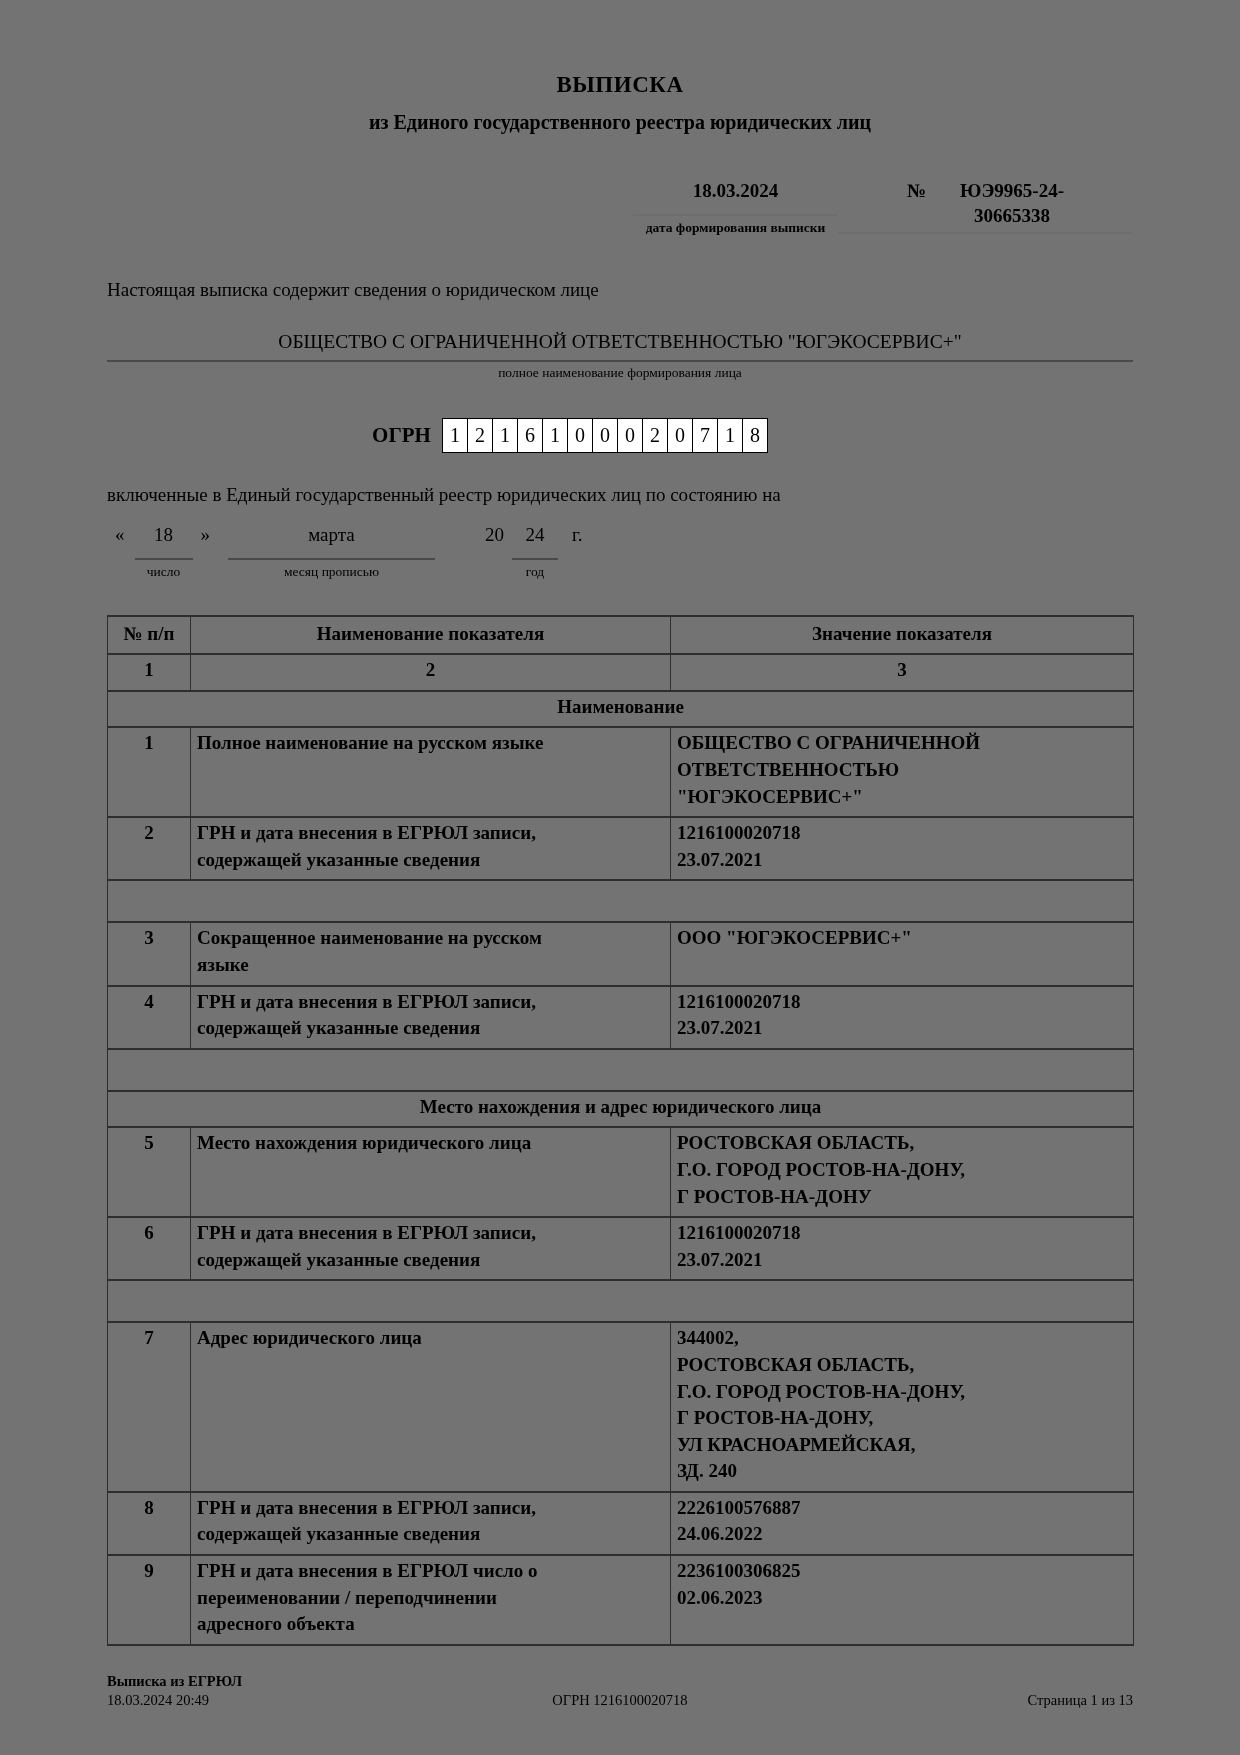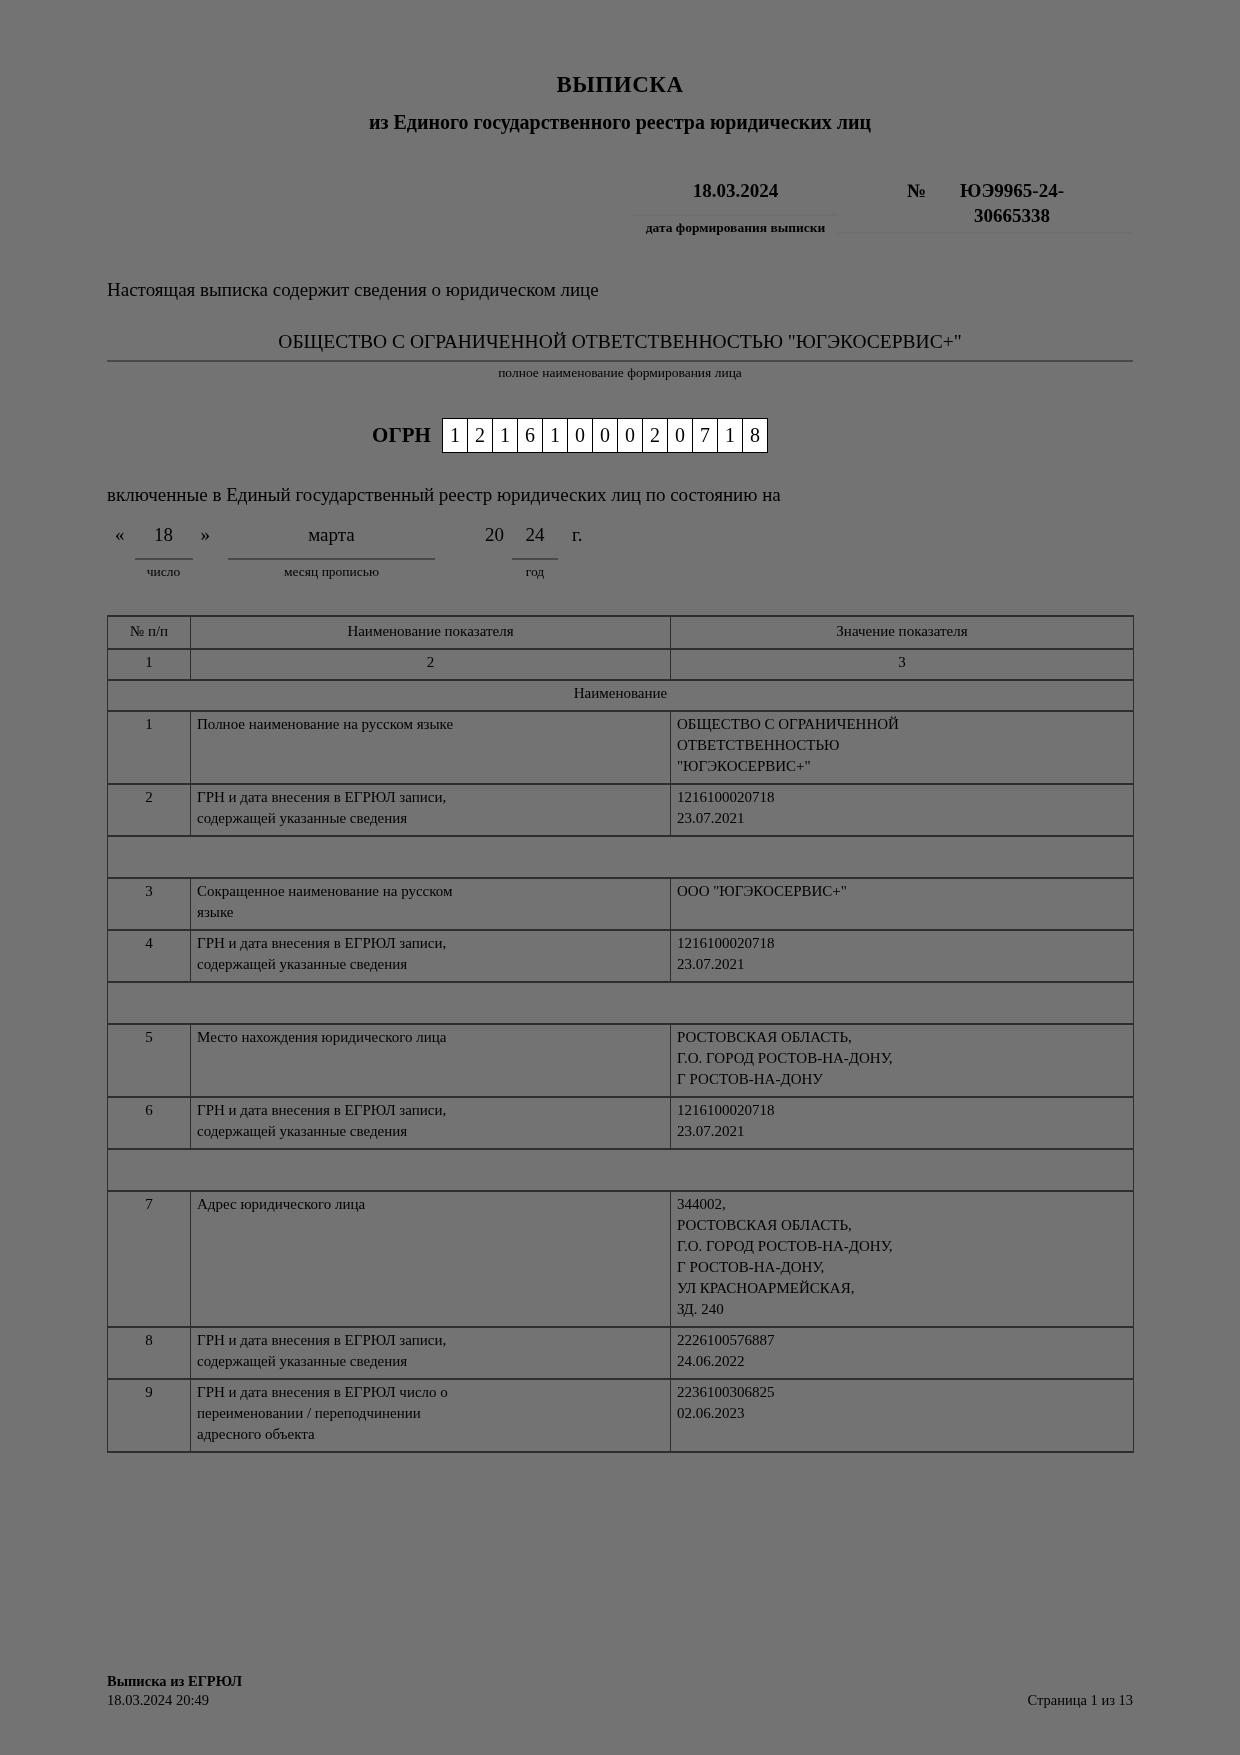--- a/index.html
+++ b/index.html
@@ -53,22 +53,22 @@
   table.main { border-collapse:collapse; width:100%; margin-top:34px; table-layout:fixed; }
   table.main col.c1 { width:83px; }
   table.main col.c2 { width:480px; }
   table.main col.c3 { width:463px; }
   table.main th, table.main td {
     border:1px solid #2e2e2e;
     border-top:2px solid #2e2e2e;
     border-bottom:2px solid #2e2e2e;
     padding:2px 6px 6px 6px;
     vertical-align:top;
-    font-weight:normal;
-    font-size:15px;
+    font-weight:bold;
+    font-size:19px;
     line-height:1.4;
   }
   table.main th { text-align:center; padding-top:4px; }
   .colnum-row td { text-align:center; }
   .section-row td { text-align:center; font-weight:bold; padding-top:4px; }
   .num-cell { text-align:center; }
   .name-cell, .value-cell { white-space:pre-line; }
   .spacer-row td { height:32px; }
 
   .footer { position:absolute; left:107px; right:107px; bottom:44px;
@@ -189,20 +189,23 @@
       <tr>
         <td class="num-cell">4</td>
         <td class="name-cell">ГРН и дата внесения в ЕГРЮЛ записи,
 содержащей указанные сведения</td>
         <td class="value-cell">1216100020718
 23.07.2021</td>
       </tr>
       <tr class="spacer-row">
         <td colspan="3"></td>
       </tr>
+      <tr class="section-row">
+        <td colspan="3">Место нахождения и адрес юридического лица</td>
+      </tr>
       <tr>
         <td class="num-cell">5</td>
         <td class="name-cell">Место нахождения юридического лица</td>
         <td class="value-cell">РОСТОВСКАЯ ОБЛАСТЬ,
 Г.О. ГОРОД РОСТОВ-НА-ДОНУ,
 Г РОСТОВ-НА-ДОНУ</td>
       </tr>
       <tr>
         <td class="num-cell">6</td>
         <td class="name-cell">ГРН и дата внесения в ЕГРЮЛ записи,
@@ -240,15 +243,16 @@
       </tr>
     </tbody>
   </table>
 
   <div class="footer">
     <div class="footer-left">
       <div class="line1">Выписка из ЕГРЮЛ</div>
       <div>18.03.2024 20:49</div>
     </div>
     <div class="footer-right">Страница 1 из 13</div>
+    <div class="footer-center">ОГРН 1216100020718</div>
   </div>
 
 </div>
 
 </body></html>

